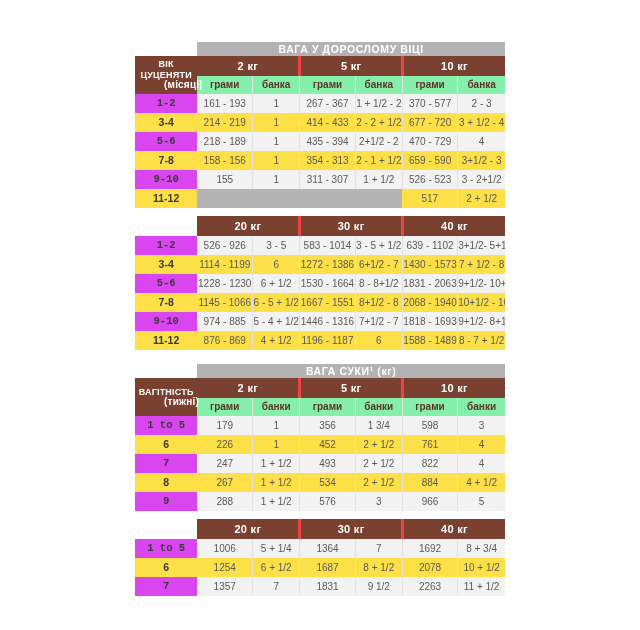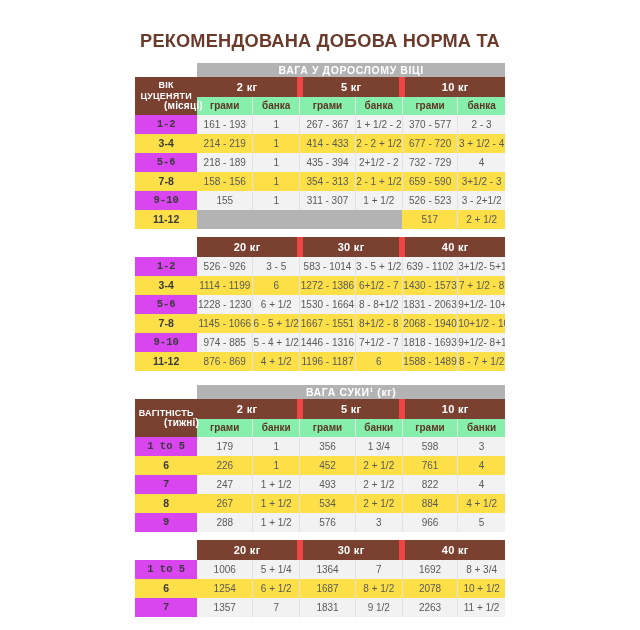--- a/index.html
+++ b/index.html
@@ -66,21 +66,21 @@
     line-height: 14px;
     text-align: center;
   }
   .band-spacer { background: #ffffff; }
 
   
   .brown {
     background: #7a4030;
     color: #ffffff;
     font-weight: bold;
-    border-right: 6px solid #ef4444;
+    border-right: 3px solid #ef4444;
   }
   .brown.last { border-right: none; }
   .wgt {
     font-size: 11px;
     height: 20px;
     line-height: 20px;
     letter-spacing: 0.3px;
   }
 
   .corner {
@@ -133,21 +133,20 @@
 
   .gap { height: 8px; background: #ffffff; }
   .gap-lg { height: 14px; background: #ffffff; }
 </style>
 </head>
 <body>
 
 <div class="page">
 
   <div class="title-block">
-    <div class="title-line">РЕКОМЕНДОВАНА ДОБОВА НОРМА ТА</div>
   </div>
 
   <div class="tables">
 
     <table>
       <colgroup>
         <col class="c-label">
           <col class="c-g">
           <col class="c-b">
         <col class="c-g">
@@ -197,21 +196,21 @@
             <td class="data">2 - 2 + 1/2</td>
             <td class="data">677 - 720</td>
             <td class="data last">3 + 1/2 - 4</td>
           </tr>
           <tr class="odd">
             <td class="rowlabel">5-6</td>
             <td class="data">218 - 189</td>
             <td class="data">1</td>
             <td class="data">435 - 394</td>
             <td class="data">2+1/2 - 2</td>
-            <td class="data">732 - 729</td>
+            <td class="data">470 - 729</td>
             <td class="data last">4</td>
           </tr>
           <tr class="even">
             <td class="rowlabel">7-8</td>
             <td class="data">158 - 156</td>
             <td class="data">1</td>
             <td class="data">354 - 313</td>
             <td class="data">2 - 1 + 1/2</td>
             <td class="data">659 - 590</td>
             <td class="data last">3+1/2 - 3</td>

